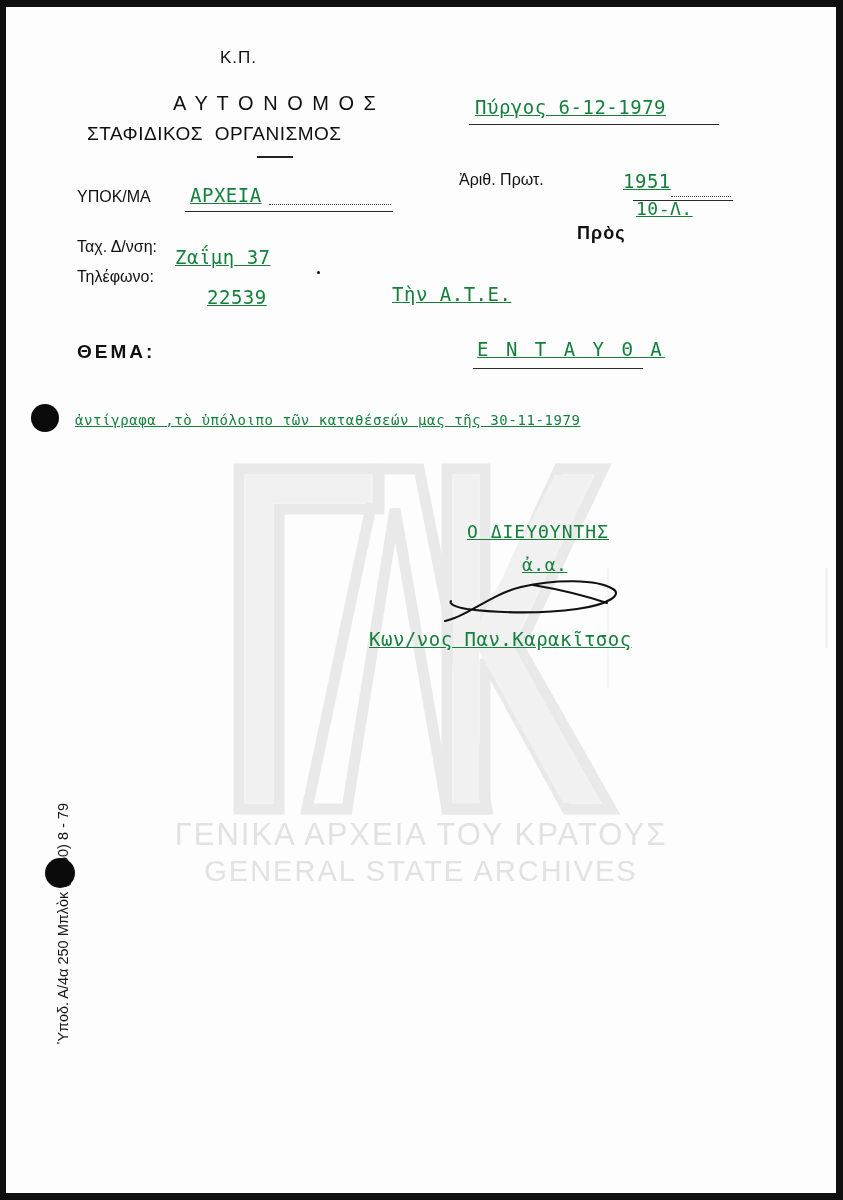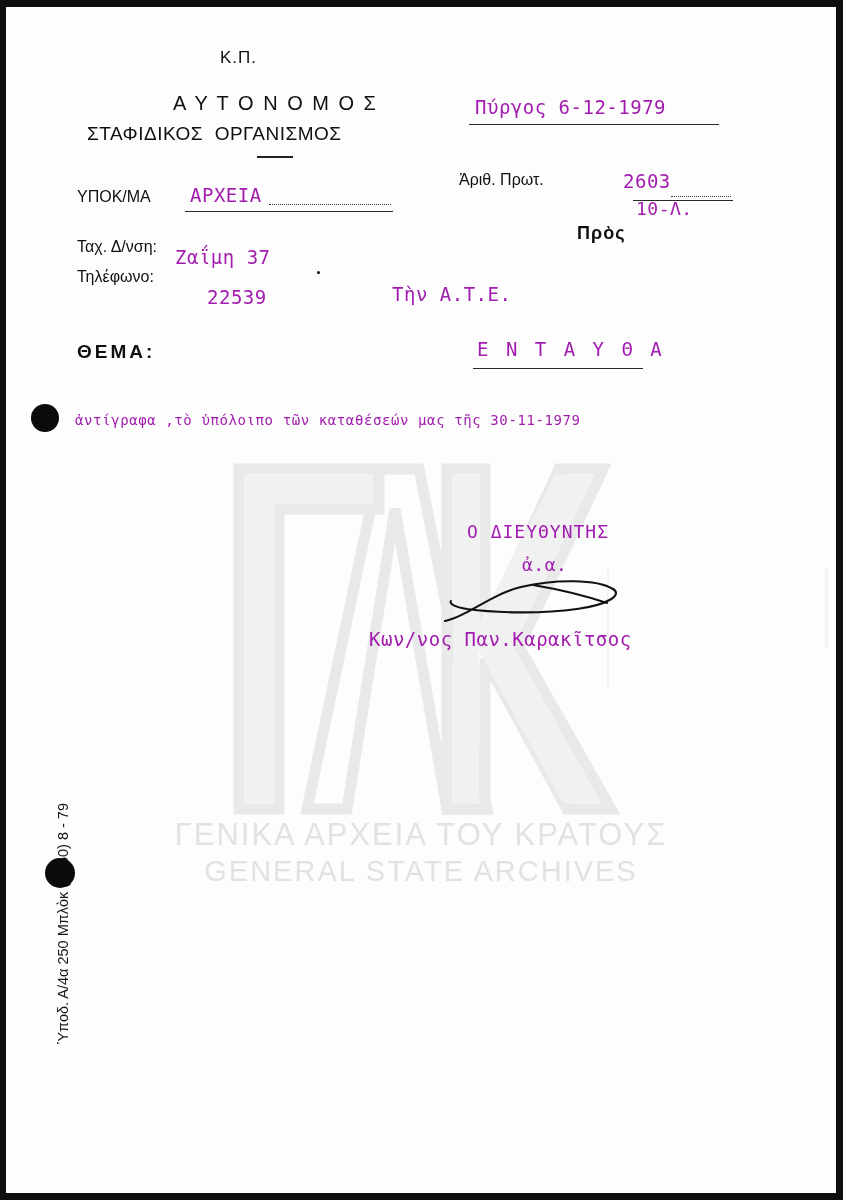--- a/index.html
+++ b/index.html
@@ -65,23 +65,24 @@
     font-family: "Liberation Sans", sans-serif;
     letter-spacing: 2px;
     white-space: nowrap;
   }
   .wm-text.l1 { top: 778px; font-size: 31px; }
   .wm-text.l2 { top: 816px; font-size: 29px; }
 
   
   .typed {
     font-family: "DejaVu Sans Mono", monospace;
-    color: #a21caf;
+    color: #15803d;
     letter-spacing: 0.5px;
     white-space: pre;
+    text-decoration: underline;
   }
   .printed {
     font-family: "Liberation Sans", sans-serif;
     color: #101010;
     white-space: pre;
   }
   .abs { position: absolute; }
 
   .rule {
     position: absolute;
@@ -182,21 +183,21 @@
 
     <div class="typed abs" style="left:468px; top:88px; font-size:19px;">Πύργος 6-12-1979</div>
     <div class="rule" style="left:462px; top:116px; width:250px;"></div>
 
     <div class="printed abs" style="left:70px; top:180px; font-size:16px;">ΥΠΟΚ/ΜΑ</div>
     <div class="typed abs" style="left:183px; top:176px; font-size:19px;">ΑΡΧΕΙΑ</div>
     <div class="rule" style="left:178px; top:203px; width:208px;"></div>
     <div class="rule dots" style="left:262px; top:196px; width:122px;"></div>
 
     <div class="printed abs" style="left:452px; top:163px; font-size:16px;">Ἀριθ. Πρωτ.</div>
-    <div class="typed abs" style="left:616px; top:162px; font-size:19px;">2603</div>
+    <div class="typed abs" style="left:616px; top:162px; font-size:19px;">1951</div>
     <div class="rule dots" style="left:664px; top:188px; width:60px;"></div>
     <div class="rule" style="left:626px; top:192px; width:100px;"></div>
     <div class="typed abs" style="left:629px; top:190px; font-size:18px;">10-Λ.</div>
 
     <div class="printed abs" style="left:70px; top:230px; font-size:16px;">Ταχ. Δ/νση:</div>
     <div class="typed abs" style="left:168px; top:238px; font-size:19px;">Ζαΐμη 37</div>
 
     <div class="printed abs" style="left:70px; top:260px; font-size:16px;text-align:center;">Τηλέφωνο:</div>
     <div class="typed abs" style="left:200px; top:278px; font-size:19px;">22539</div>
 

